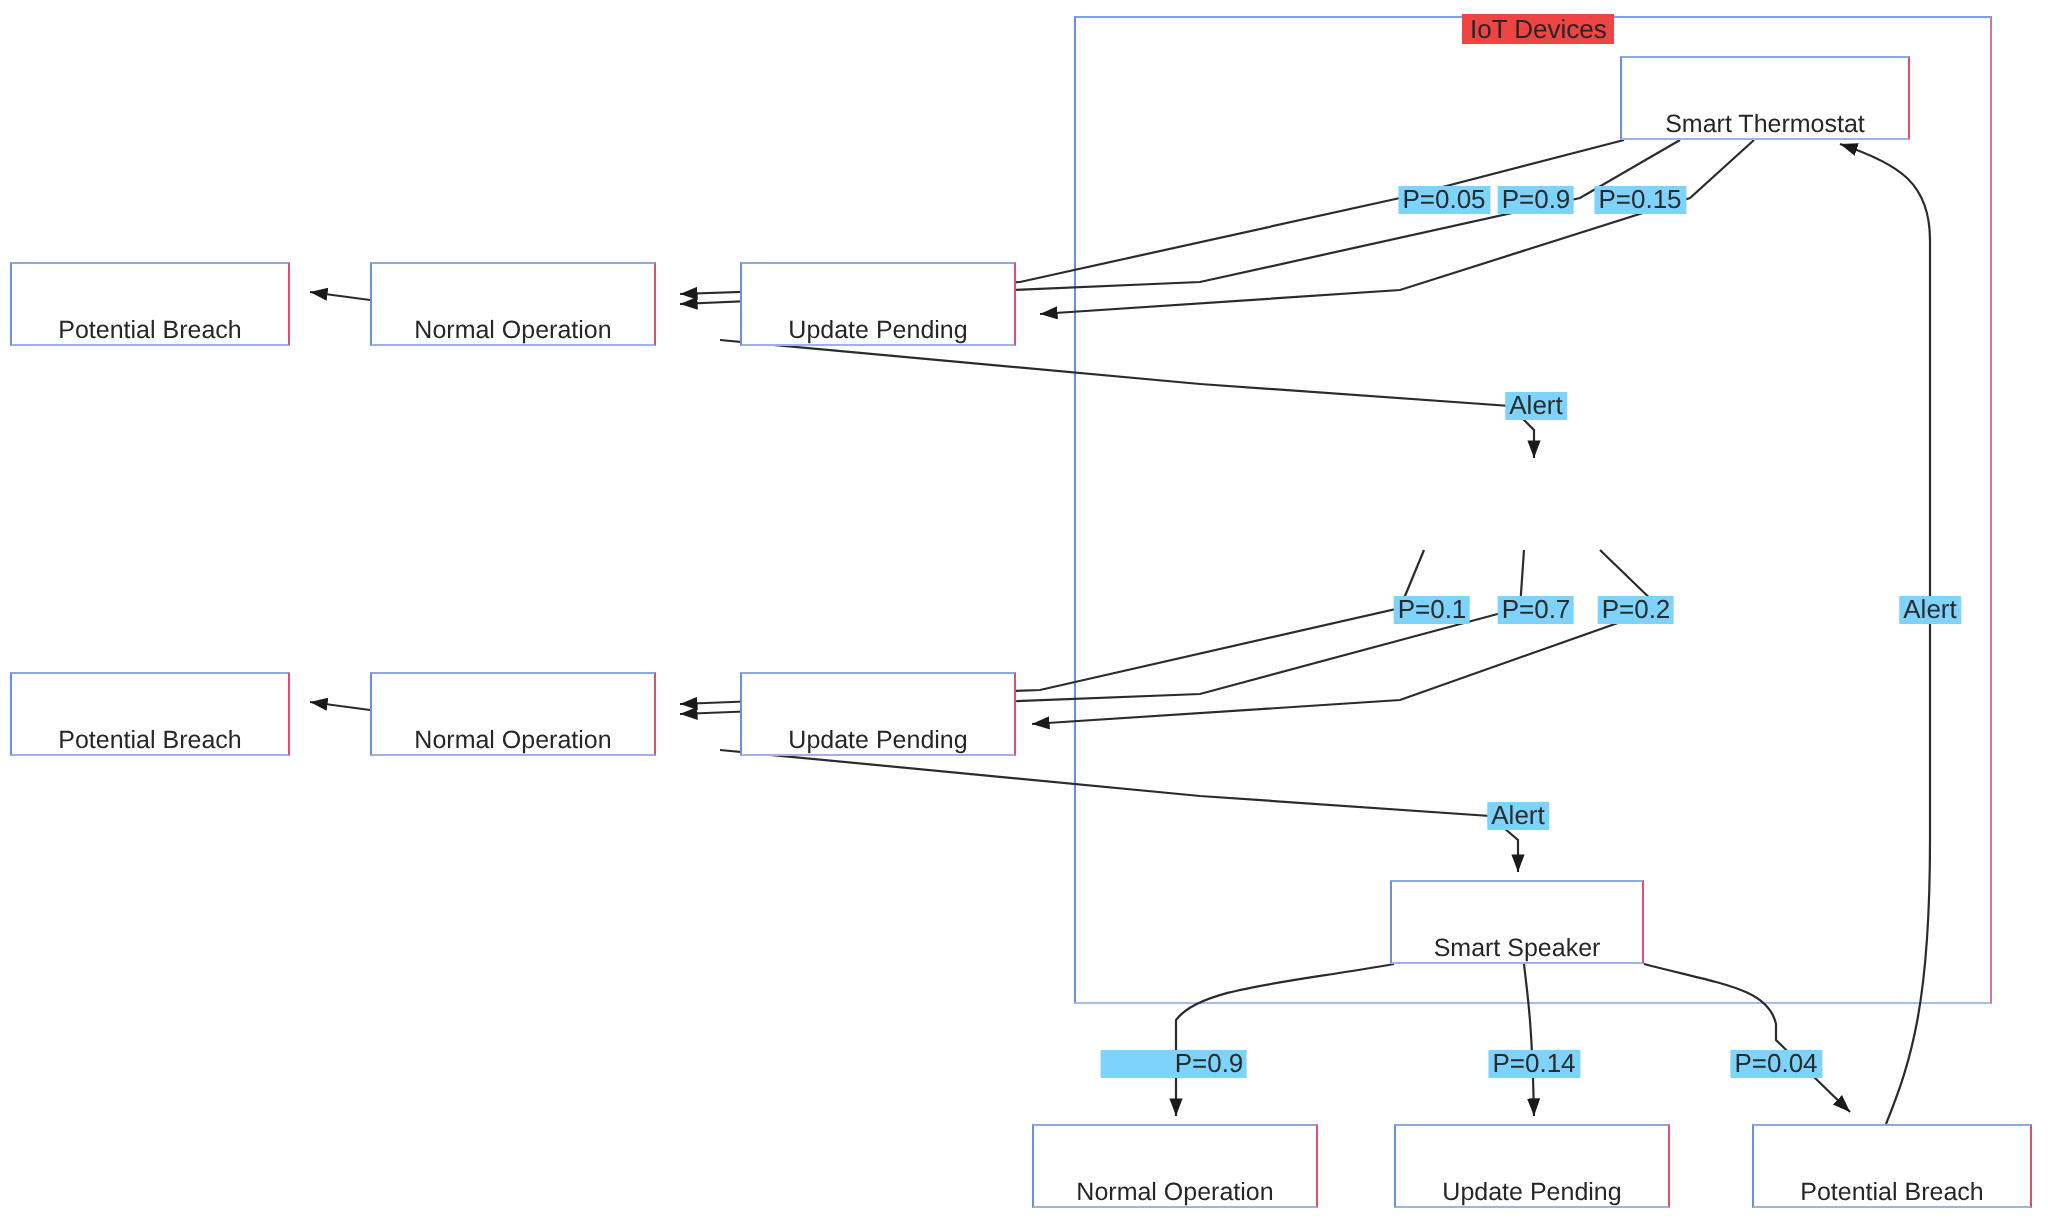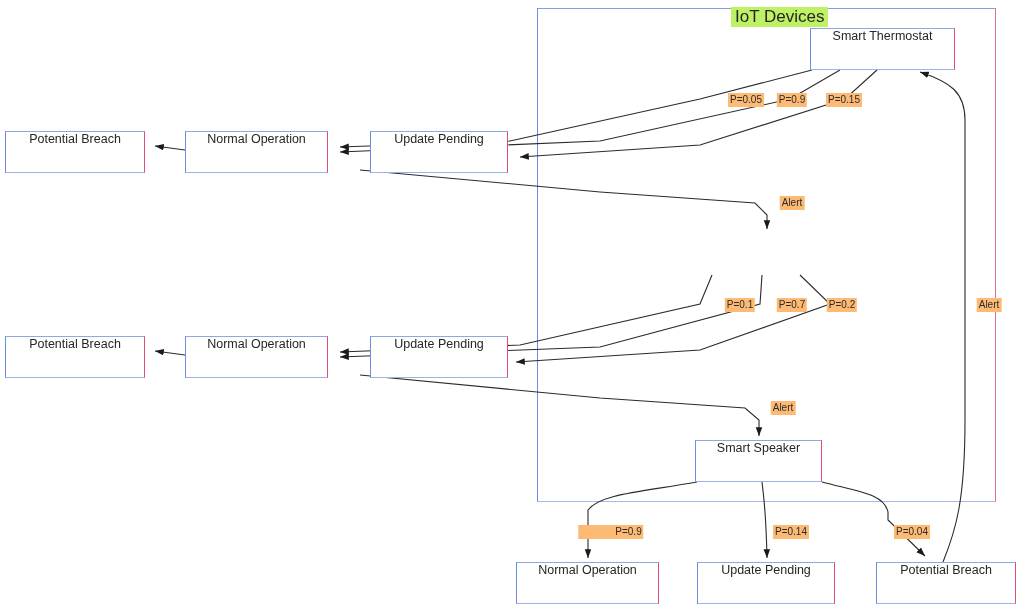--- a/index.html
+++ b/index.html
@@ -28,21 +28,21 @@
   }
   .node {
     position: absolute;
     box-sizing: border-box;
     background: #ffffff;
     border-top: 1.3px solid #8fa9e0;
     border-left: 1.3px solid #6b8fe0;
     border-right: 1.3px solid #e24d6e;
     border-bottom: 1.3px solid #9db3e8;
     display: flex;
-    align-items: flex-start;
+    align-items: flex-end;
     justify-content: center;
     font-size: 12.5px;
     color: #262626;
     z-index: 3;
     white-space: nowrap;
   }
   .node-label {
     pointer-events: none;
   }
   .cluster {
@@ -50,38 +50,37 @@
     box-sizing: border-box;
     background: transparent;
     border-top: 1.3px solid #7f9fe4;
     border-left: 1.3px solid #6b8fe0;
     border-right: 1.3px solid #e2718e;
     border-bottom: 1.3px solid #a7bbea;
     z-index: 0;
   }
   .cluster-title {
     position: absolute;
-    font-size: 17px;
+    font-size: 13px;
     color: #262626;
-    background: #bef264;
+    background: #ef4444;
     padding: 0 4px;
     z-index: 2;
     white-space: nowrap;
   }
   .edge-label {
     position: absolute;
-    font-size: 10px;
+    font-size: 13px;
     color: #2b2b2b;
-    background: #fdba74;
+    background: #7dd3fc;
     padding: 0px 2px;
     line-height: 14px;
     z-index: 4;
     white-space: nowrap;
     transform: translate(-50%, -50%);
-    margin-left: 24px;
   }
 </style>
 </head>
 <body>
 
 <div id="diagram-root">
 
   <div class="cluster" id="cluster-box" style="left: 537px; top: 8px; width: 459px; height: 494px;"></div>
   <div class="cluster-title" id="cluster-title" style="left: 731px; top: 7px;">IoT Devices</div>
 

